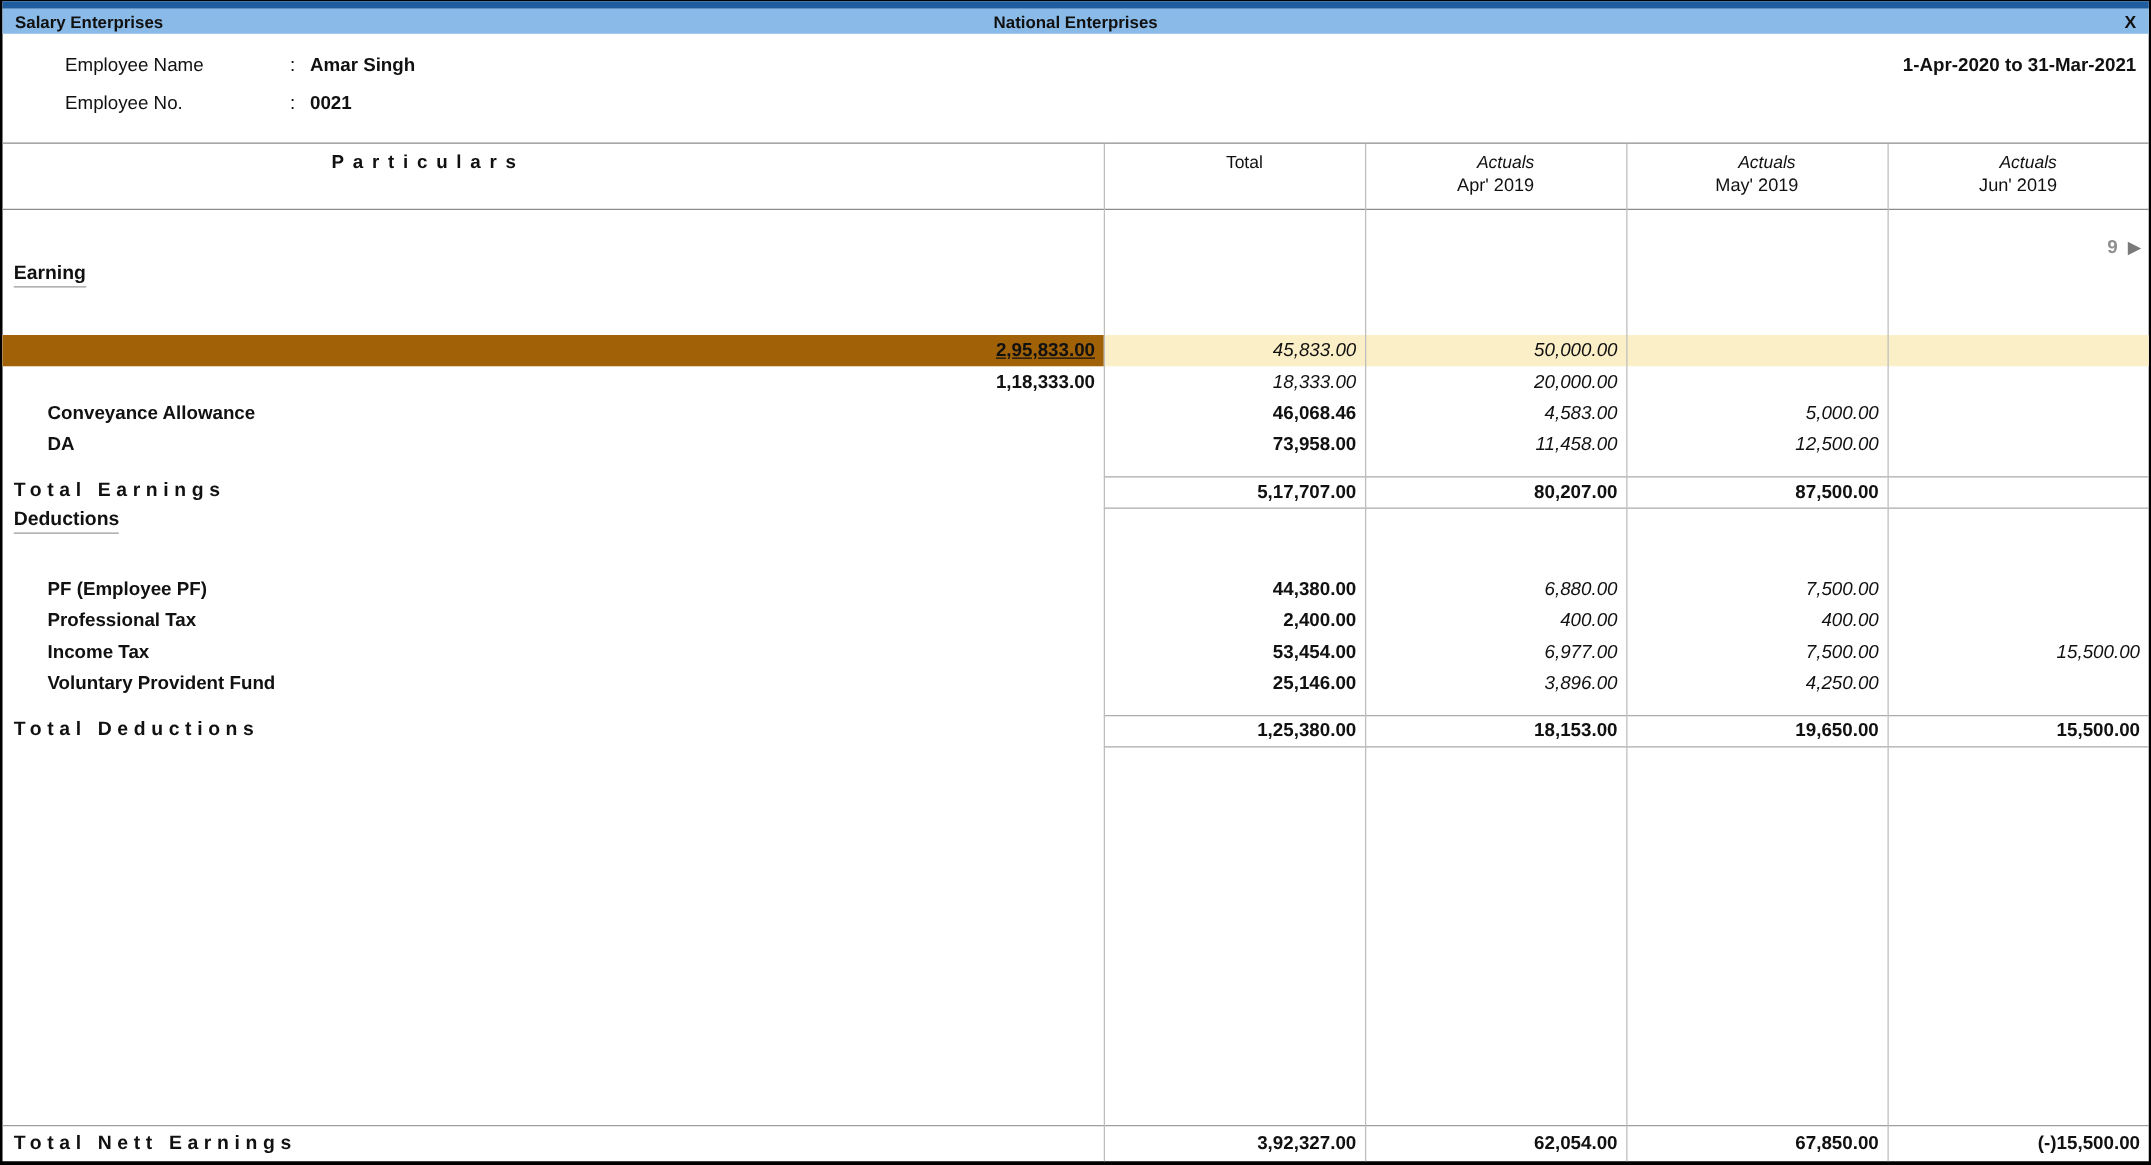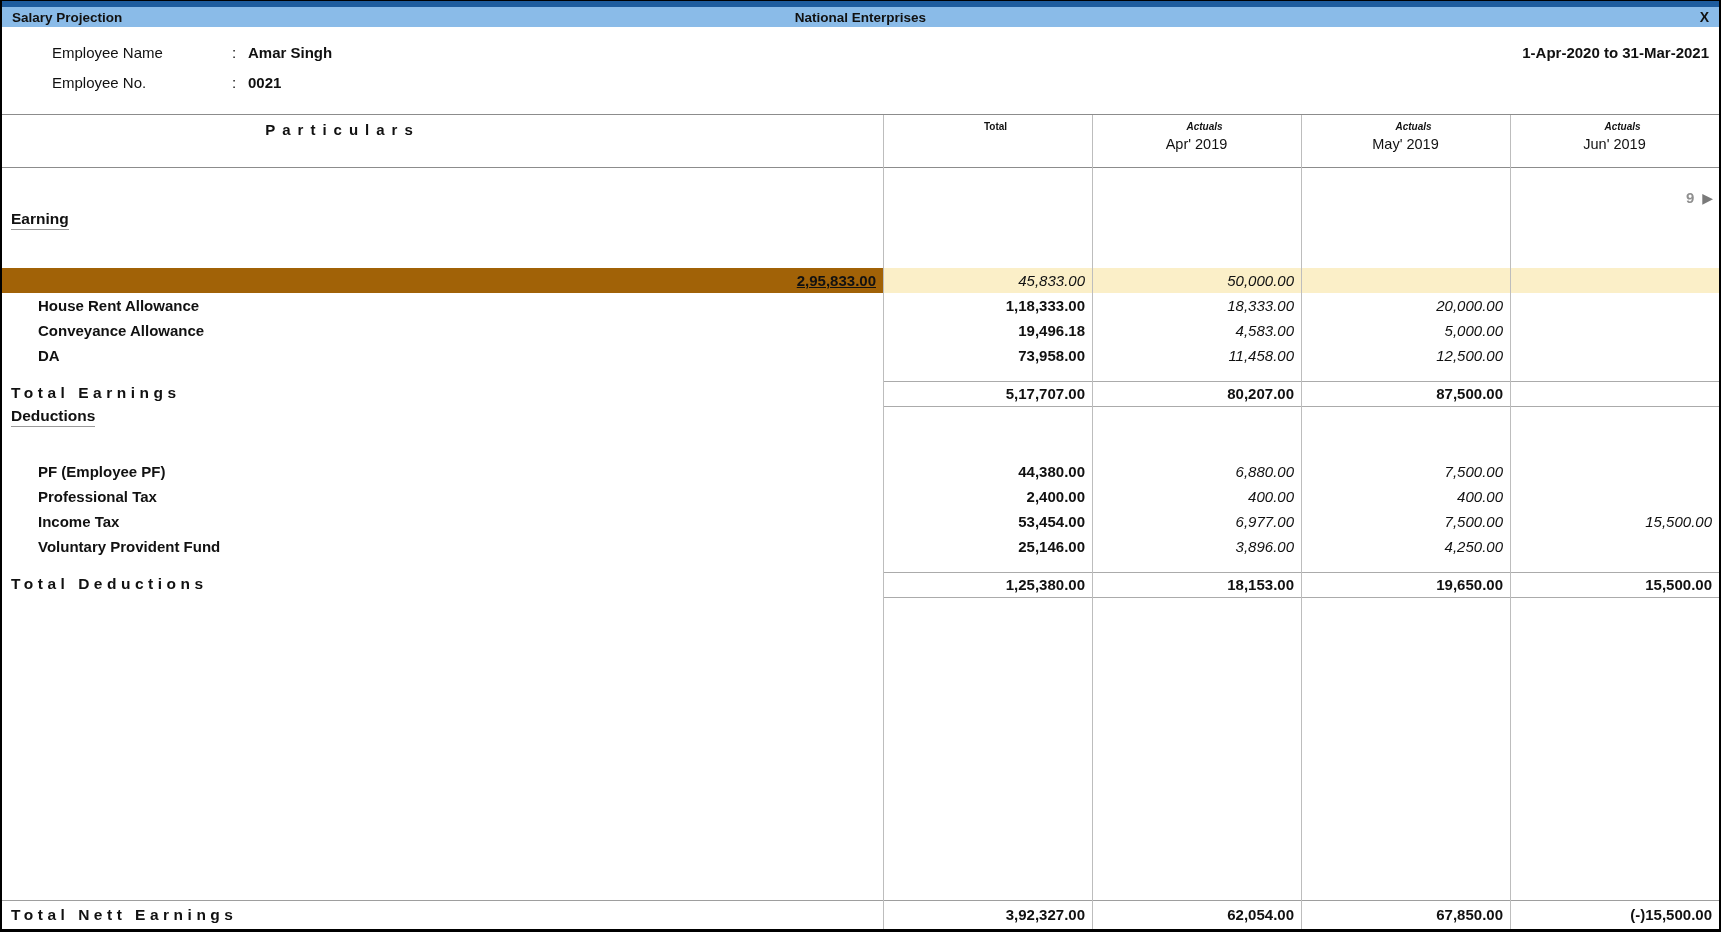--- a/index.html
+++ b/index.html
@@ -83,21 +83,21 @@
   }
   .th-part {
     text-align: center;
     padding-right: 200px;
     font-weight: bold;
     font-size: 15px;
     letter-spacing: 7px;
     padding-top: 2px;
   }
   .th-col { text-align: center; }
-  .th-col .l1 { font-weight: bold; font-size: 10px; padding-top: 2px; padding-left: 16px; }
+  .th-col .l1 { font-weight: normal; font-size: 14px; padding-top: 2px; padding-left: 16px; }
   .th-col.actuals .l1 { font-style: italic; }
   .th-col .l2 { font-size: 14.5px; padding-top: 4px; }
   .tbody { flex: 1; display: flex; flex-direction: column; }
   
   .row { width: 100%; }
   .c { overflow: hidden; white-space: nowrap; }
   .label { padding-left: 36px; font-weight: bold; font-size: 15px; }
   .num { text-align: right; padding-right: 7px; font-size: 15px; }
   .num.total-col { font-weight: bold; }
   .num.month { font-style: italic; }
@@ -136,21 +136,21 @@
   }
   .nett-row .num { font-weight: bold; font-style: normal; }
 </style>
 </head>
 <body>
 
 <div class="window">
 
   <div class="titlebar-top"></div>
   <div class="titlebar">
-    <span class="tb-left">Salary Projection</span>
+    <span class="tb-left">Salary Enterprises</span>
     <span class="tb-center">National Enterprises</span>
     <span class="tb-close">X</span>
   </div>
 
   <div class="info">
     <div class="info-row">
       <span class="ilabel">Employee Name</span>
       <span class="icolon">:</span>
       <span class="ivalue">Amar Singh</span>
     </div>
@@ -200,29 +200,28 @@
         <span class="section-heading">Earning</span>
       </div>
 
       <div class="row grid5 item-row first highlight">
         <div class="c num total-col">2,95,833.00</div>
         <div class="c num month">45,833.00</div>
         <div class="c num month">50,000.00</div>
         <div class="c num month"></div>
       </div>
       <div class="row grid5 item-row">
-        <div class="c label">House Rent Allowance</div>
         <div class="c num total-col">1,18,333.00</div>
         <div class="c num month">18,333.00</div>
         <div class="c num month">20,000.00</div>
         <div class="c num month"></div>
       </div>
       <div class="row grid5 item-row">
         <div class="c label">Conveyance Allowance</div>
-        <div class="c num total-col">19,496.18</div>
+        <div class="c num total-col">46,068.46</div>
         <div class="c num month">4,583.00</div>
         <div class="c num month">5,000.00</div>
         <div class="c num month"></div>
       </div>
       <div class="row grid5 item-row">
         <div class="c label">DA</div>
         <div class="c num total-col">73,958.00</div>
         <div class="c num month">11,458.00</div>
         <div class="c num month">12,500.00</div>
         <div class="c num month"></div>

